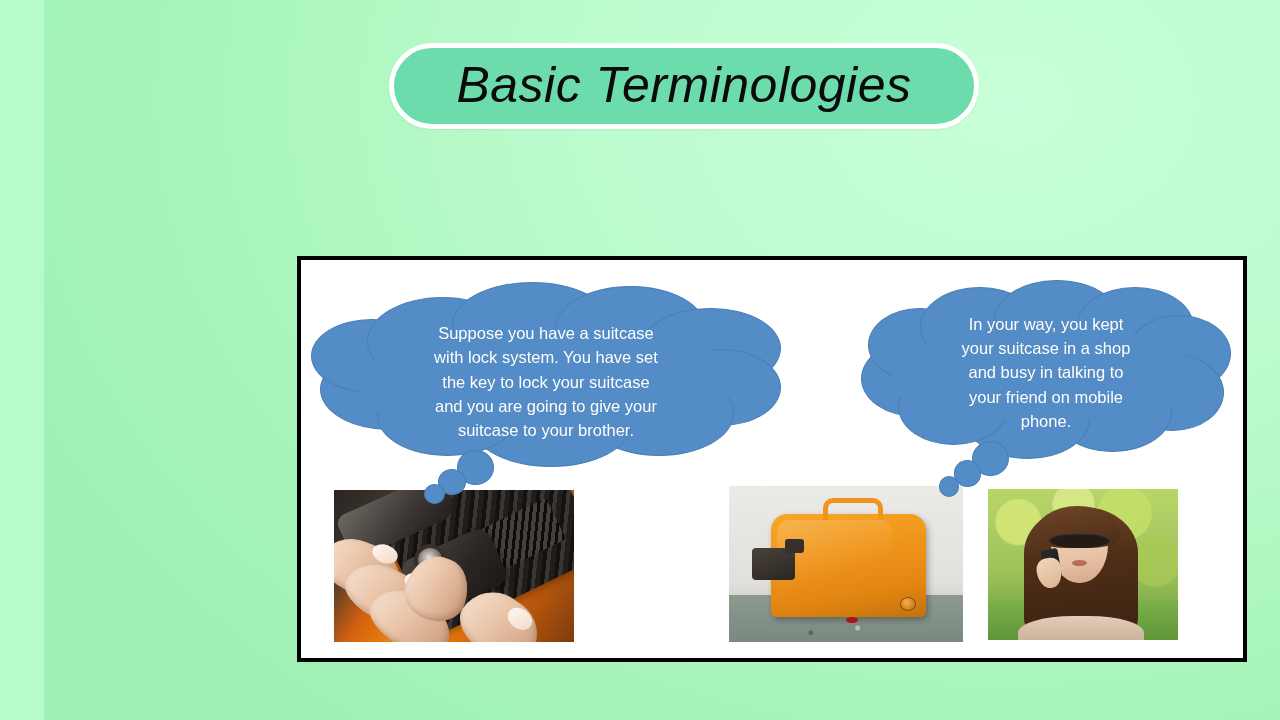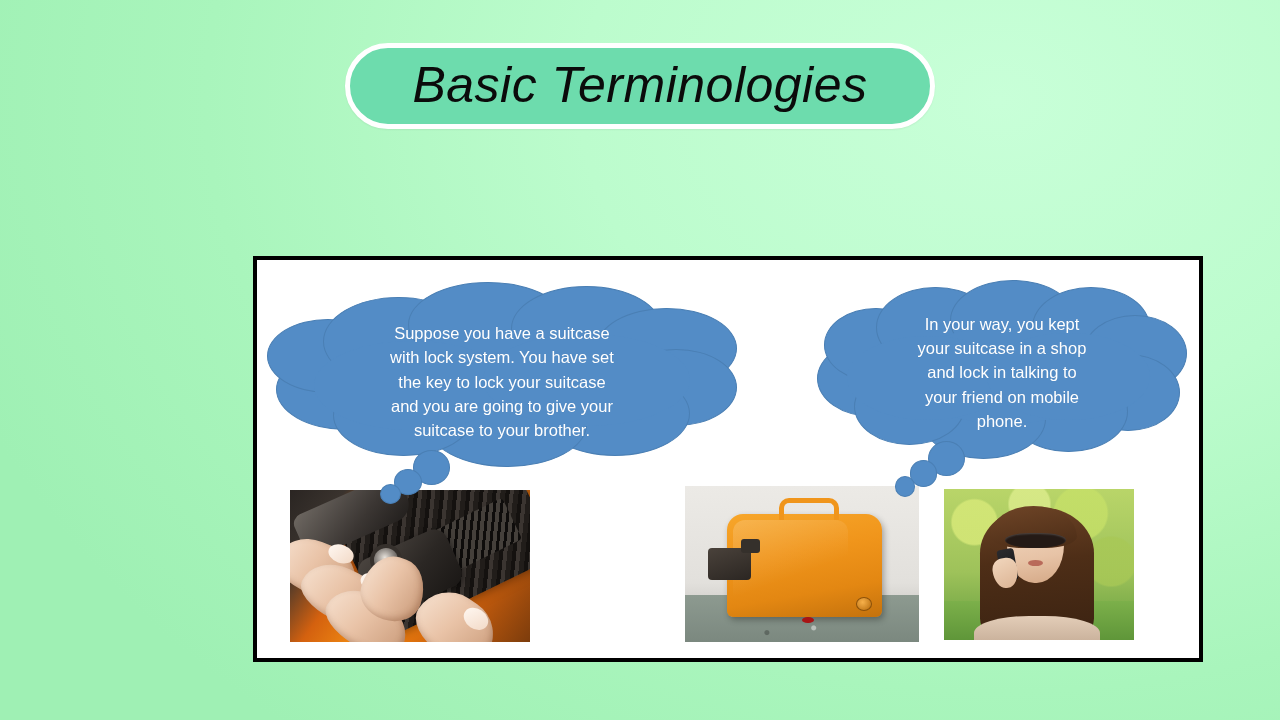--- a/index.html
+++ b/index.html
@@ -6,20 +6,21 @@
   html, body { width:1280px; height:720px; overflow:hidden; }
   body {
     font-family: "Liberation Sans", sans-serif;
     background: #b6fcc8;
     position: relative;
   }
   .slide {
     position:absolute; inset:0;
     background:
       radial-gradient(ellipse 1100px 820px at 78% 14%, #c8ffd8 0%, #bcfccd 38%, #a9f5bc 72%, #9ff0b4 100%);
+    margin-left: 44px;
   }
 
   
   .title-pill {
     position:absolute;
     left:345px; top:43px;
     width:590px; height:86px;
     background:#6ddcad;
     border-radius:48px;
     border:5px solid #ffffff;
@@ -350,21 +351,21 @@
           <div class="lobe" style="left:10%; top:50%; width:30%; height:44%;"></div>
           <div class="lobe" style="left:24%; top:26%; width:54%; height:56%; border:none;"></div>
           <div class="lobe" style="left:8%;  top:32%; width:44%; height:48%; border:none;"></div>
           <div class="lobe" style="left:46%; top:30%; width:44%; height:50%; border:none;"></div>
         </div>
         <div class="tail-dot" style="left:30%; top:92%;  width:10%; height:20%;"></div>
         <div class="tail-dot" style="left:25%; top:103%; width:7.5%;height:15%;"></div>
         <div class="tail-dot" style="left:21%; top:112%; width:5.5%;height:12%;"></div>
         <div class="btext" style="left:10%; top:18%; width:80%;">In your way, you kept
 your suitcase in a shop
-and lock in talking to
+and busy in talking to
 your friend on mobile
 phone.</div>
       </div>
 
       <div class="photo" id="photo-lock">
         <div class="ph-inner">
           <div class="bg"></div>
           <div class="zipper"></div>
           <div class="zipper2"></div>
           <div class="pulltab"></div>

